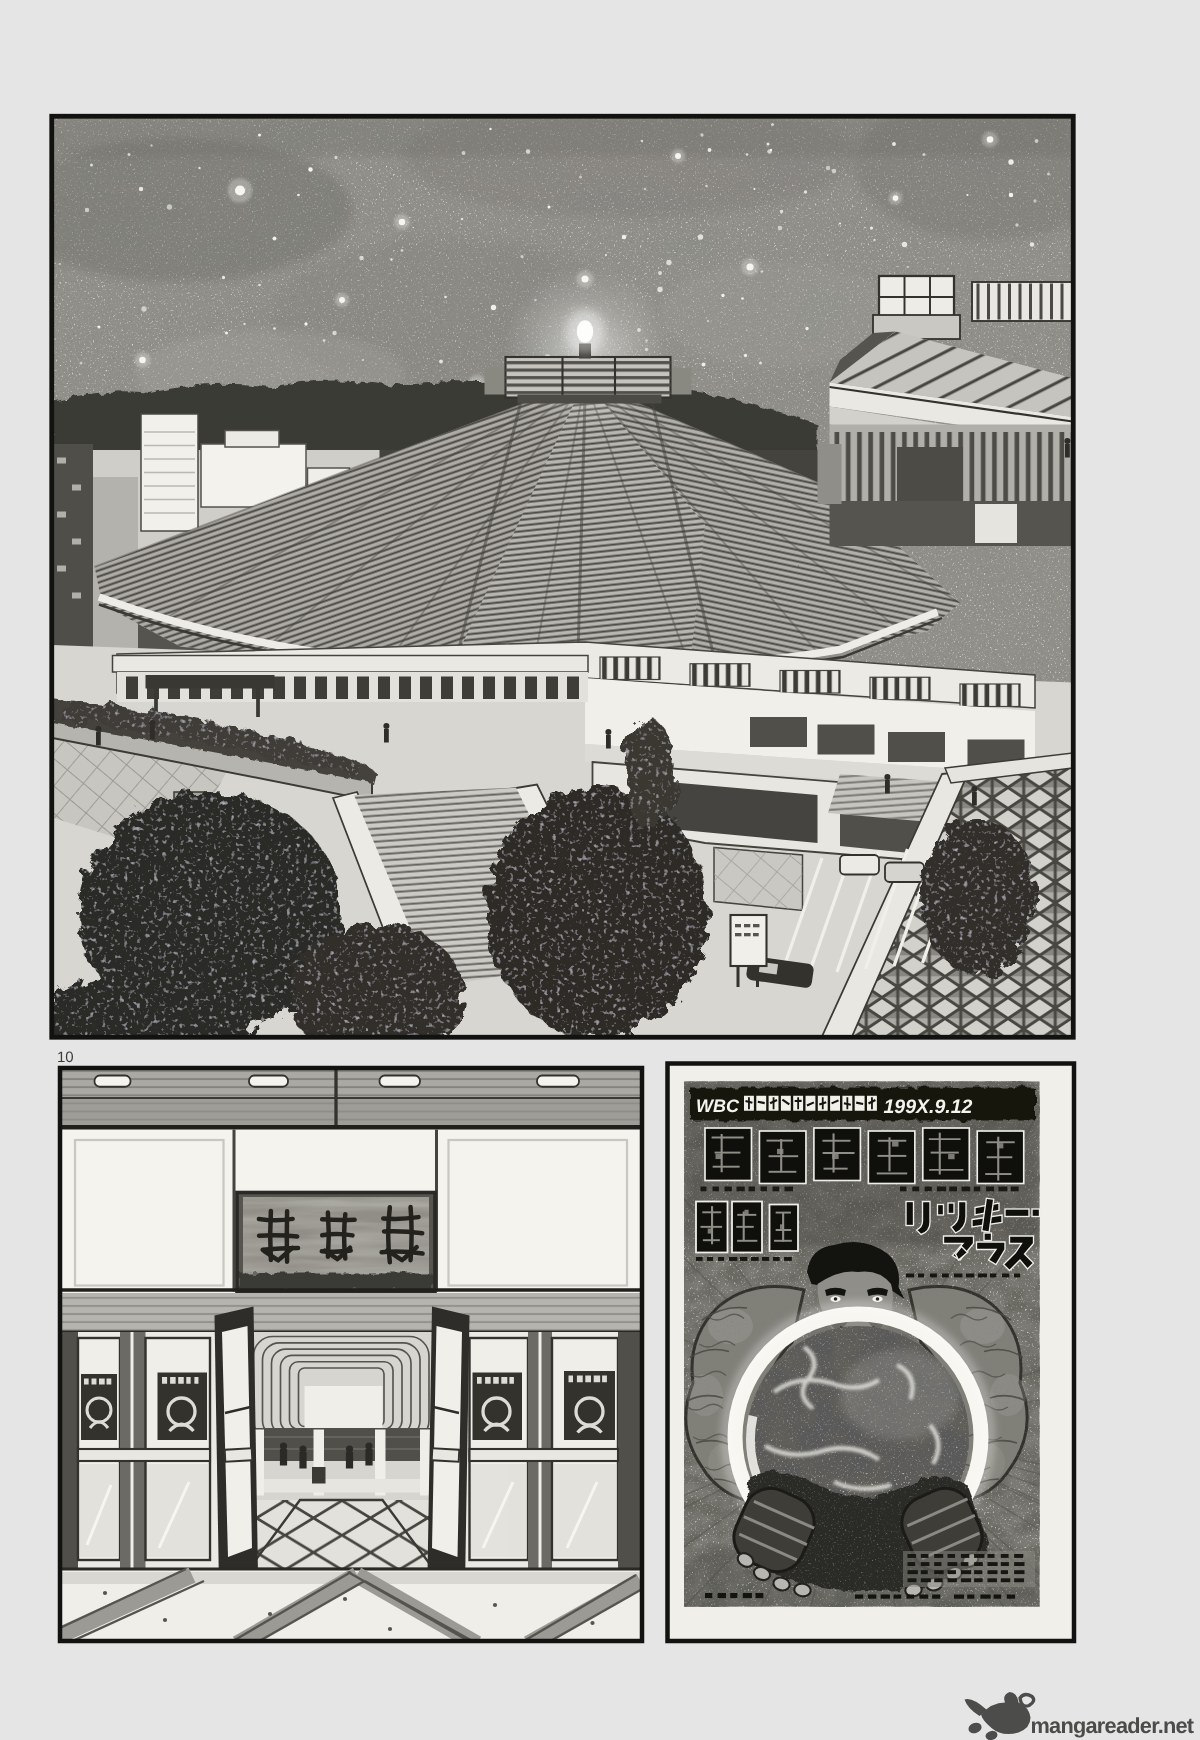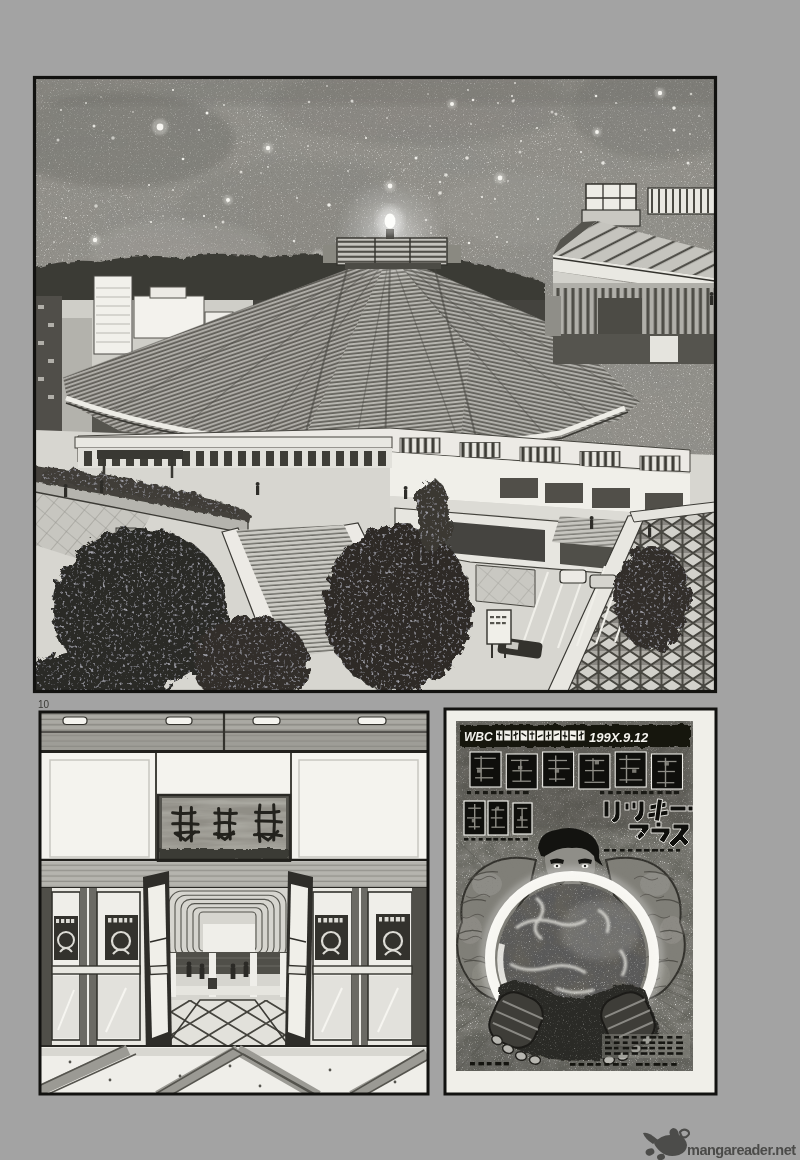--- a/index.html
+++ b/index.html
@@ -1,14 +1,14 @@
 <!DOCTYPE html>
 <html><head><meta charset="utf-8"><style>
 html,body{margin:0;padding:0;background:#fff}
-#page{position:relative;width:800px;height:1160px;background:#a3a3a3;overflow:hidden;font-family:"Liberation Sans",sans-serif}
+#page{position:relative;width:800px;height:1160px;background:#e5e5e5;overflow:hidden;font-family:"Liberation Sans",sans-serif}
 svg{position:absolute;left:0;top:0;display:block;filter:blur(0.3px)}
 </style></head><body>
 <div id="page">
 <svg width="800" height="1160" viewBox="0 0 800 1160">
 <defs>
 <filter id="fSpeck" x="0%" y="0%" width="100%" height="100%">
           <feTurbulence type="fractalNoise" baseFrequency="0.75" numOctaves="2" seed="8" result="n"></feTurbulence>
           <feColorMatrix in="n" type="matrix" values="0 0 0 0 1  0 0 0 0 1  0 0 0 0 0.97  2.1 2.1 2.1 0 -4.4"></feColorMatrix>
         </filter>
 <filter id="fBlotch" x="0%" y="0%" width="100%" height="100%">

